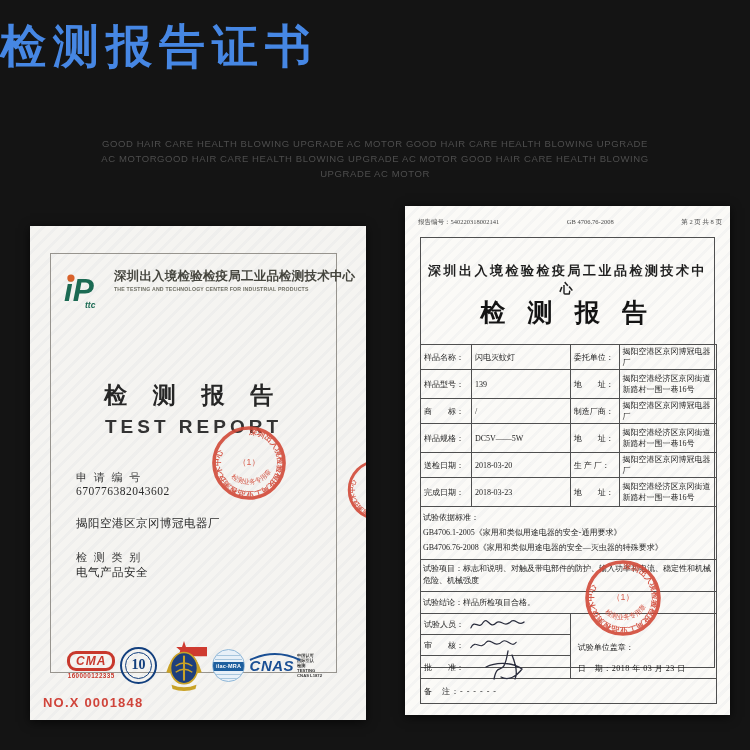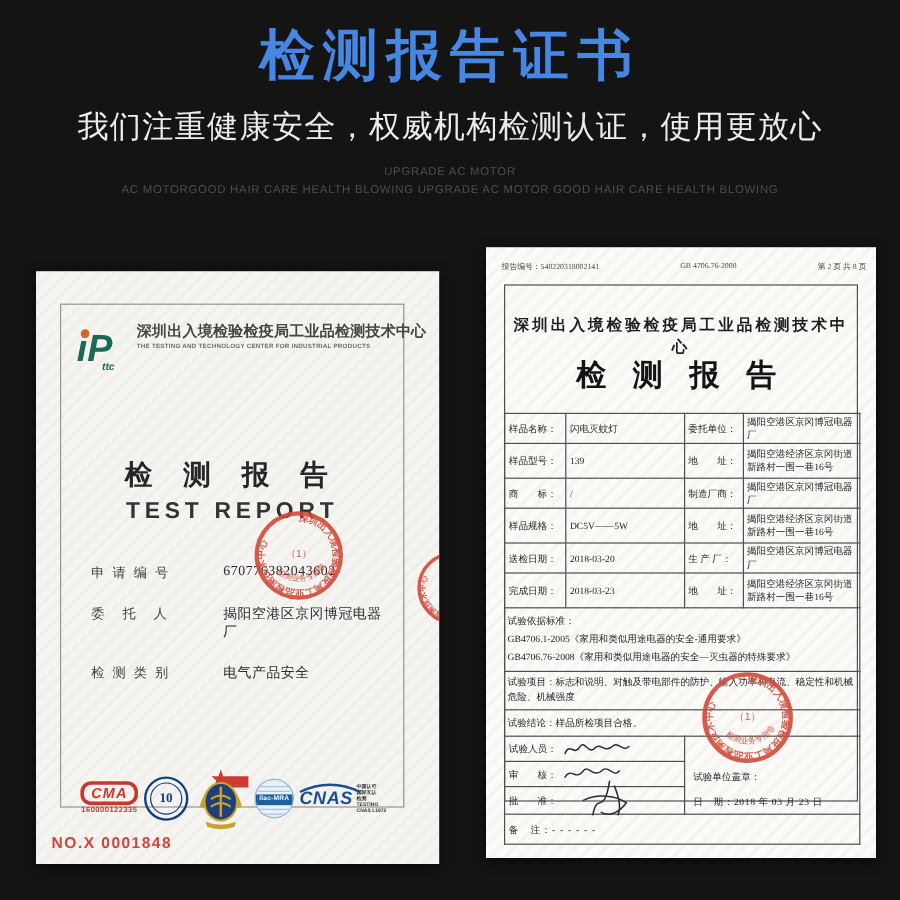--- a/index.html
+++ b/index.html
@@ -4,21 +4,21 @@
 <style>
   * { margin:0; padding:0; box-sizing:border-box; }
   html,body { background:#0e0e0e; }
   #stage {
     position:relative; width:750px; height:750px; overflow:hidden;
     background:#141414;
     font-family:"Liberation Sans", sans-serif;
   }
   
   .header-title {
-    position:absolute; top:16px; left:0; width:100%; text-align:center;
+    position:absolute; top:16px; left:0; width:100%; 
     font-size:46px; font-weight:bold; letter-spacing:7px; color:#4687e4;
   }
   .header-subtitle {
     position:absolute; top:88px; left:0; width:100%; text-align:center;
     font-size:26px; font-weight:400; letter-spacing:1px; color:#ececec;
   }
   .tagline {
     position:absolute; top:136px; left:0; width:100%; text-align:center;
     font-size:9.5px; line-height:15px; letter-spacing:.6px; color:#4e4e4e;
   }
@@ -34,34 +34,34 @@
   
   .lbox { position:absolute; left:20px; top:27px; width:287px; height:420px; border:1px solid #97948e; }
   .lhead { position:absolute; left:12px; top:15px; display:flex; gap:7px; align-items:flex-start; }
   .lhead-cn { font-family:"Liberation Serif",serif; font-weight:bold; font-size:12.5px; line-height:1.2; color:#45453e; letter-spacing:.2px; white-space:nowrap; }
   .lhead-en { font-size:5.2px; font-weight:bold; color:#6e6e63; letter-spacing:.2px; margin-top:2px; }
   .ltitle-cn { position:absolute; top:126px; width:100%; text-align:center; font-family:"Liberation Serif",serif;
                font-weight:bold; font-size:23px; color:#262626; letter-spacing:10px; }
   .ltitle-en { position:absolute; top:162px; width:100%; text-align:center; font-weight:600;
                font-size:19px; color:#333; letter-spacing:4px; }
   .lfields { position:absolute; left:25px; top:216px; right:10px; font-family:"Liberation Serif",serif; }
-  .lfield { display:flex; margin-bottom:19px; }
+  .lfield { display:flex; margin-bottom:19px;flex-direction:column; }
   .lfield .lab { width:110px; flex:none; font-size:11px; color:#3d3d3d; letter-spacing:2px; }
   .lfield .val { font-size:11.5px; color:#2b2b2b; letter-spacing:.5px; }
   .lfooter { position:absolute; left:16px; right:14px; top:381px; height:60px;
              display:flex; align-items:center; justify-content:space-between; }
   .cma-wrap { text-align:center; }
   .cma-box { display:inline-block; border:3px solid #c8382c; border-radius:9px; padding:0 6px;
              color:#c8382c; font-weight:800; font-style:italic; font-size:12px; letter-spacing:1px; }
   .cma-num { font-size:6.3px; color:#c8382c; letter-spacing:.4px; margin-top:1px; font-weight:bold; }
   .cal-outer { width:37px; height:37px; border:2.5px solid #123f7e; border-radius:50%;
                display:flex; align-items:center; justify-content:center; }
   .cal-inner { width:27px; height:27px; border:1.5px solid #123f7e; border-radius:50%;
                display:flex; align-items:center; justify-content:center;
-               font-family:"Liberation Serif",serif; font-weight:bold; font-size:11px; color:#123f7e; }
+               font-family:"Liberation Serif",serif; font-weight:bold; font-size:14px; color:#123f7e; }
   .ilac { width:33px; height:33px; border-radius:50%; background:#e7f0f8; border:1px solid #8fb7d8; position:relative; overflow:hidden; }
   .ilac .lat { position:absolute; left:2px; right:2px; height:1px; background:#a7c6de; }
   .ilac .band { position:absolute; left:0; right:0; top:12px; height:9px; background:#1e5f9e;
                 color:#fff; font-size:5.5px; font-weight:bold; text-align:center; line-height:9px; letter-spacing:.2px; }
   .cnas-wrap { display:flex; align-items:center; gap:3px; }
   .cnas-mark { position:relative; }
   .cnas-text { font-weight:800; font-style:italic; font-size:15px; color:#1a4f94; letter-spacing:.5px; }
   .cnas-swoosh { position:absolute; left:-2px; top:-6px; width:54px; height:10px; }
   .cnas-side { font-size:4.2px; line-height:5px; color:#333; font-weight:bold; }
   .lserial { position:absolute; left:13px; top:469px; font-weight:bold; font-size:13px;
@@ -89,24 +89,24 @@
   .stampcell .lab { position:absolute; left:7px; top:28px; font-size:8px; }
   .stampcell .date { position:absolute; left:7px; bottom:4px; font-size:8px; letter-spacing:.5px; }
   .remark { letter-spacing:1px; height:25px; }
 </style>
 </head>
 <body>
 
 <div id="stage">
 
   <div class="header-title">检测报告证书</div>
-  <div class="header-subtitle">我们注重健康安全，权威机构检测认证，使用更放心</div>
   <div class="tagline">
+    <div>GOOD HAIR CARE HEALTH BLOWING UPGRADE AC MOTOR GOOD HAIR CARE HEALTH BLOWING UPGRADE</div>
+    <div>AC MOTORGOOD HAIR CARE HEALTH BLOWING UPGRADE AC MOTOR GOOD HAIR CARE HEALTH BLOWING</div>
     <div>UPGRADE AC MOTOR</div>
-    <div>AC MOTORGOOD HAIR CARE HEALTH BLOWING UPGRADE AC MOTOR GOOD HAIR CARE HEALTH BLOWING</div>
   </div>
 
   <div class="page page-left">
     <div class="lbox">
 
       <div class="lhead">
         <svg width="44" height="42" viewBox="0 0 46 42">
           <text x="1" y="32" font-size="33" font-weight="bold" font-style="italic" fill="#1b6a53">iP</text>
           <circle cx="8.3" cy="8.5" r="3.8" fill="#d9622b"></circle>
           <text x="23" y="40" font-size="9" font-weight="bold" font-style="italic" fill="#1b6a53">ttc</text>
@@ -119,21 +119,20 @@
 
       <div class="ltitle-cn">检 测 报 告</div>
       <div class="ltitle-en">TEST  REPORT</div>
 
       <div class="lfields">
         <div class="lfield">
           <span class="lab">申 请 编 号</span>
           <span class="val">670776382043602</span>
         </div>
         <div class="lfield">
-          <span class="lab">委　托　人</span>
           <span class="val">揭阳空港区京冈博冠电器厂</span>
         </div>
         <div class="lfield">
           <span class="lab">检 测 类 别</span>
           <span class="val">电气产品安全</span>
         </div>
       </div>
 
       <div class="lfooter">
         <div class="cma-wrap">

